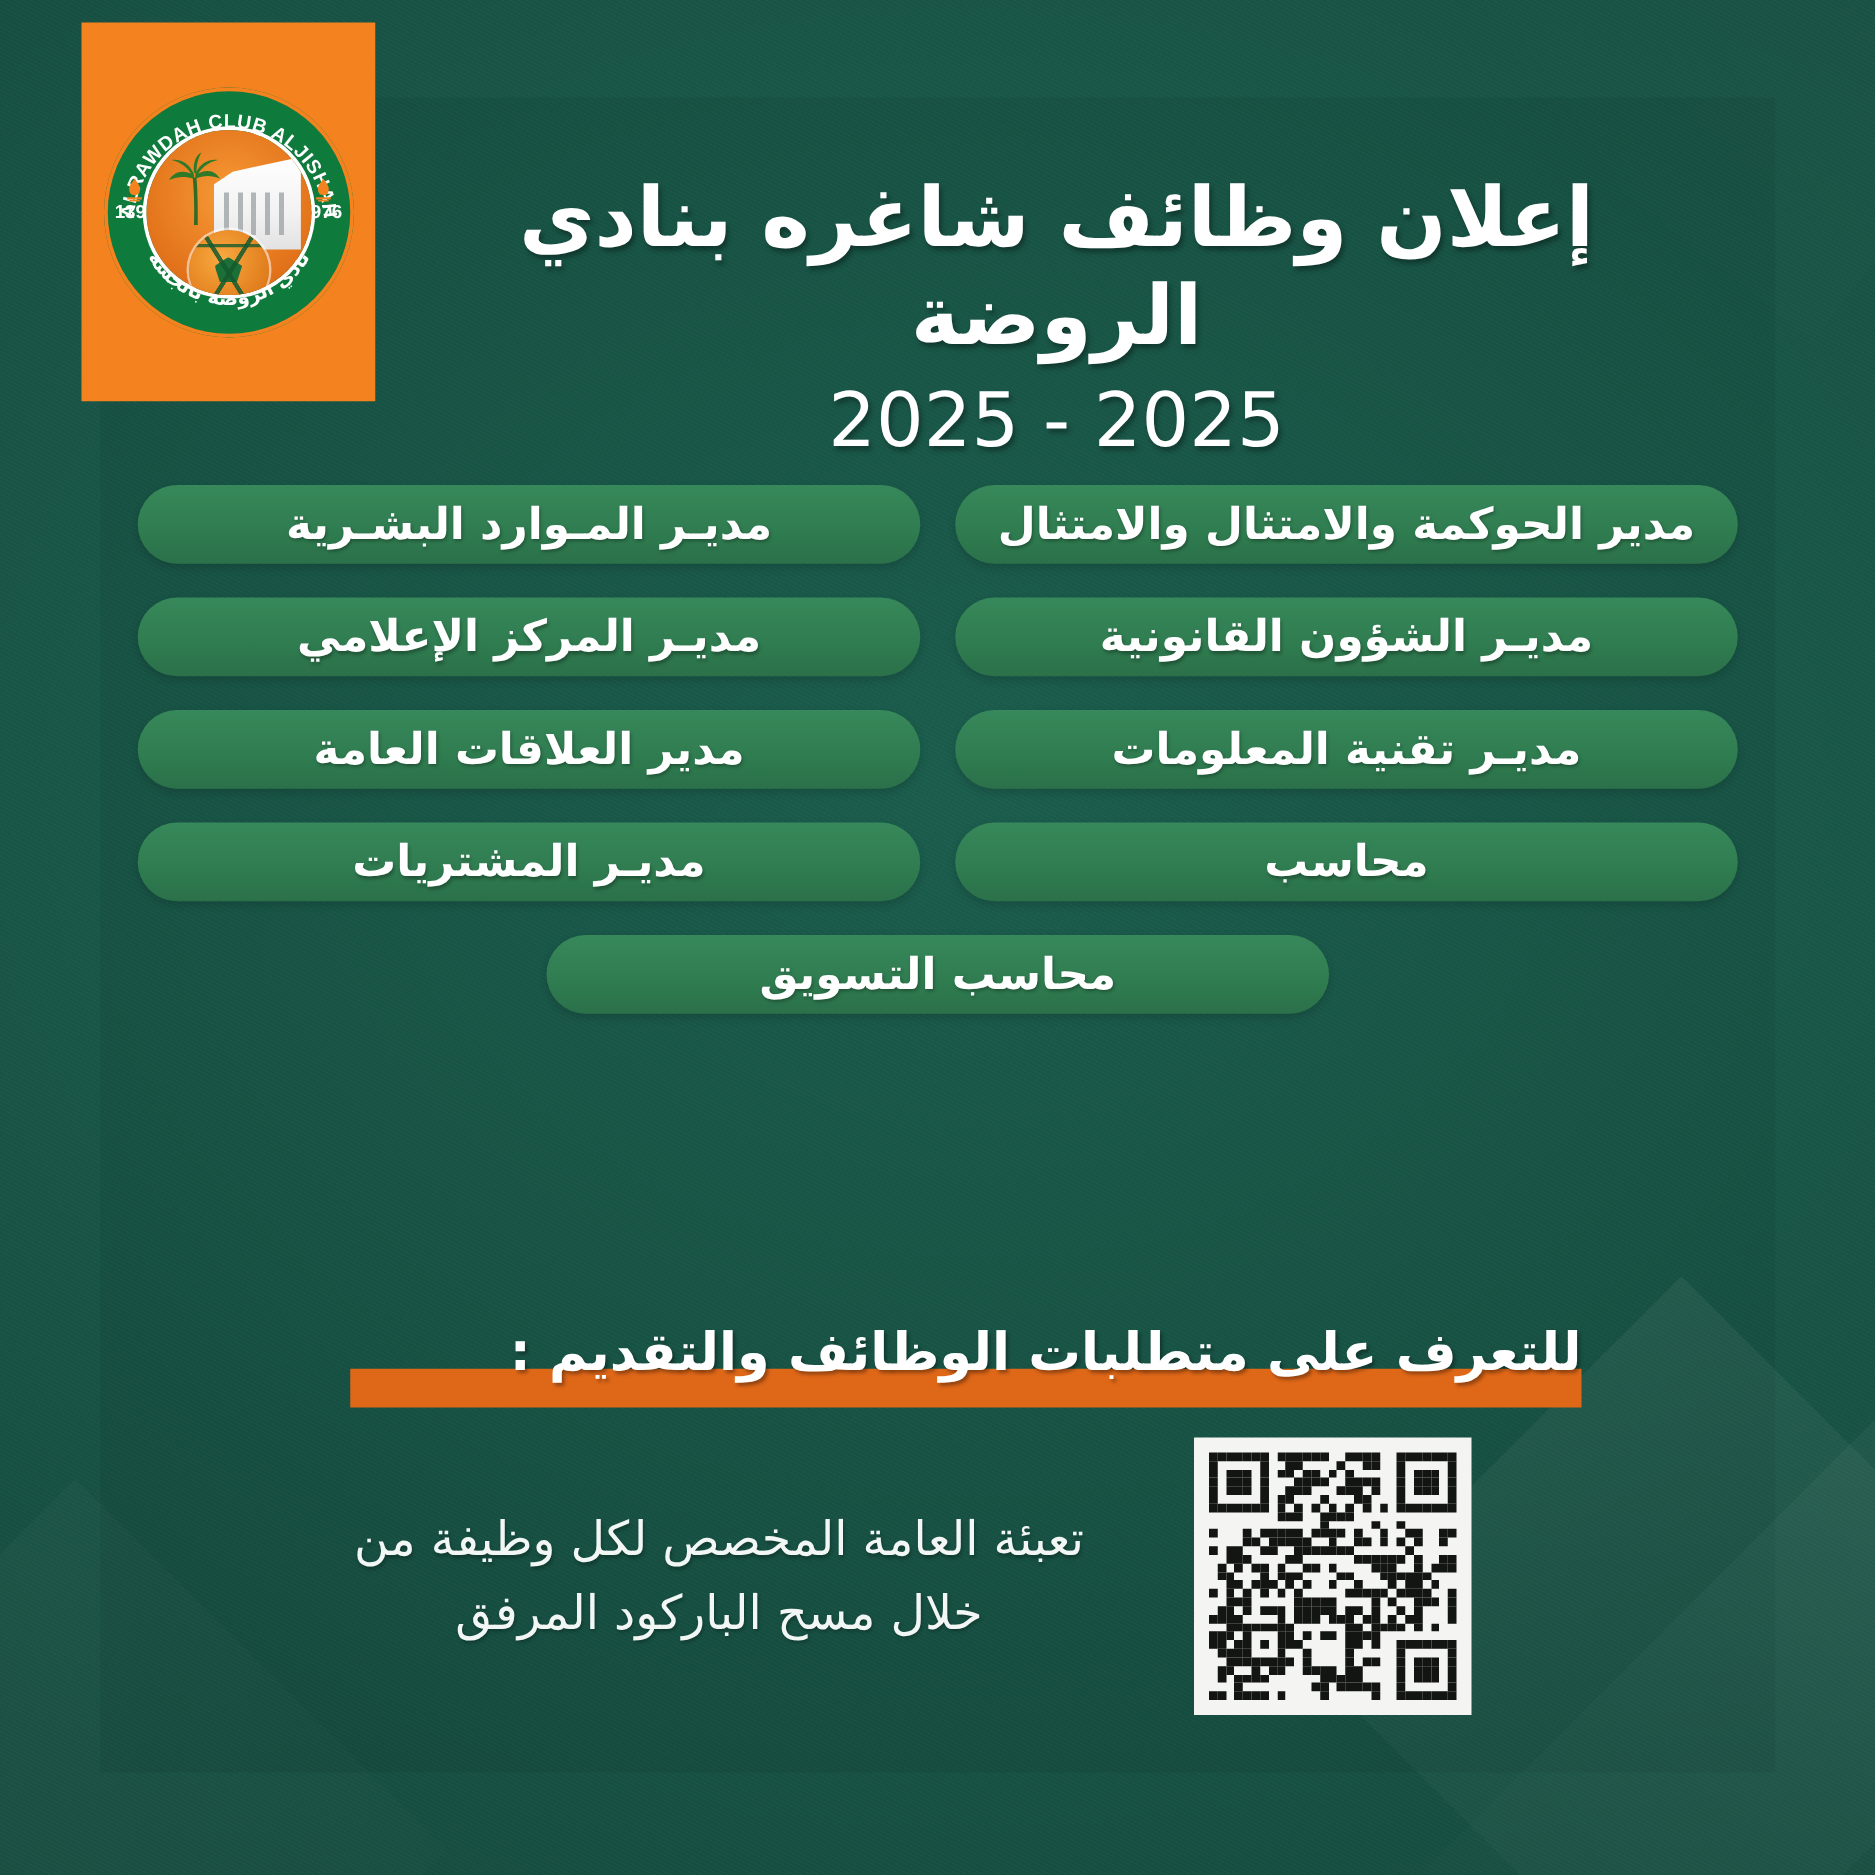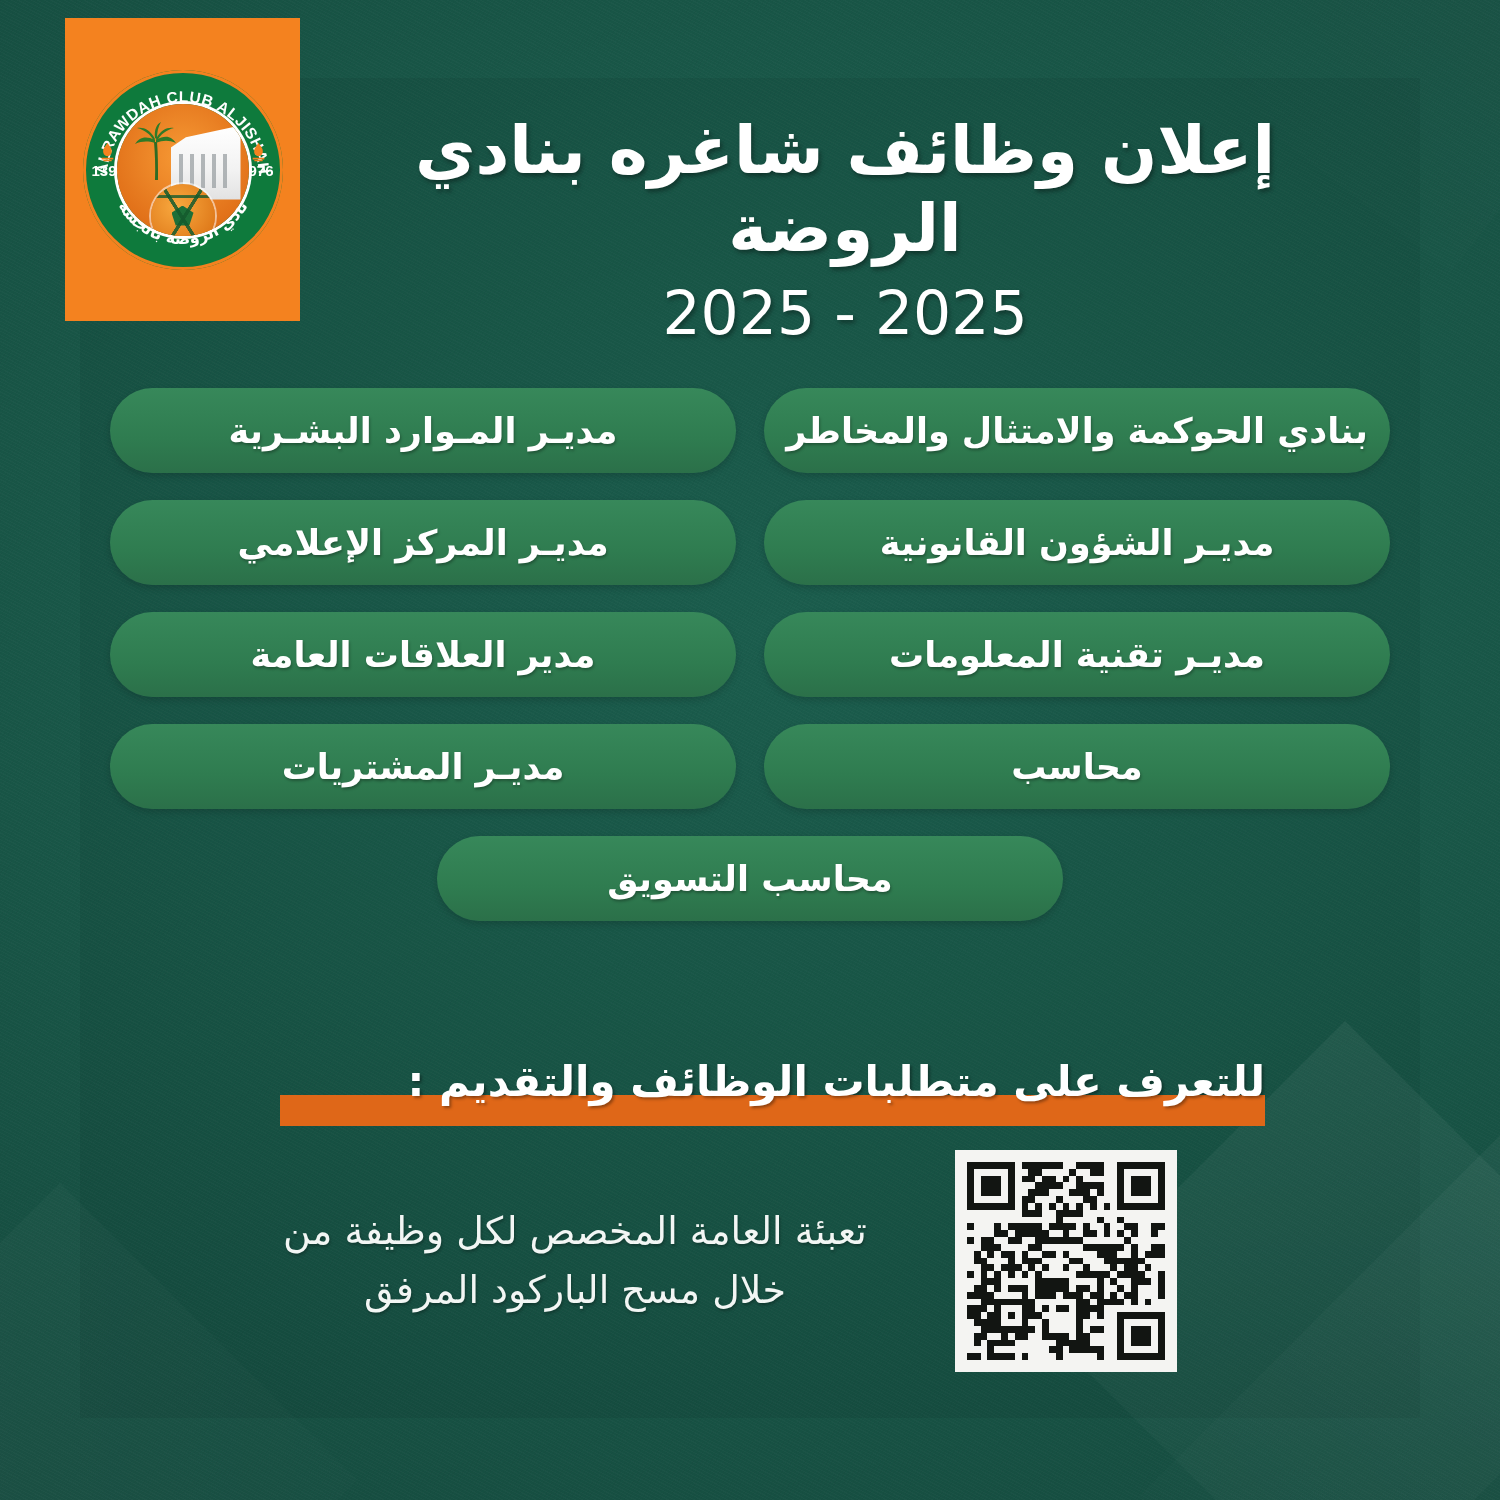--- a/index.html
+++ b/index.html
@@ -168,40 +168,41 @@
     position:absolute;
     left:330px; top:112px;
     width:1030px;
     text-align:center;
     color:#ffffff;
   }
   .headline-line1 {
     font-size:66px; font-weight:bold; line-height:1.18;
     letter-spacing:-0.5px;
     text-shadow:2px 3px 4px rgba(0,0,0,.35);
+    margin-top:24px;
   }
   .headline-line2 {
     font-size:60px; font-weight:normal; line-height:1.3;
     margin-top:6px;
     direction:ltr;
     text-shadow:2px 3px 4px rgba(0,0,0,.35);
   }
 
   
   .pill-grid {
     position:absolute;
     left:110px; top:388px;
     width:1280px;
     display:grid;
     grid-template-columns:626px 626px;
     gap:27px 28px;
     direction:rtl;
   }
   .pill {
-    height:85px;
+    height:63px;
     border-radius:44px;
     background:linear-gradient(180deg,#37885a 0%,#2f7c50 60%,#2b7049 100%);
     display:flex; align-items:center; justify-content:center;
     color:#ffffff;
     font-size:35px; font-weight:bold;
     text-align:left;
     padding:0 18px;
     box-shadow:0 3px 7px rgba(0,0,0,.16);
     text-shadow:1px 2px 3px rgba(0,0,0,.30);
     white-space:nowrap;
@@ -334,21 +335,21 @@
 
       </div>
     </div>
 
     <div class="headline">
       <div class="headline-line1">إعلان وظائف شاغره بنادي الروضة</div>
       <div class="headline-line2">2025 - 2025</div>
     </div>
 
     <div class="pill-grid">
-      <div class="pill">بنادي الحوكمة والامتثال والمخاطر</div>
+      <div class="pill">مدير الحوكمة والامتثال والامتثال</div>
       <div class="pill">مديـر المـوارد البشـرية</div>
       <div class="pill">مديـر الشؤون القانونية</div>
       <div class="pill">مديـر المركز الإعلامي</div>
       <div class="pill">مديـر تقنية المعلومات</div>
       <div class="pill">مدير العلاقات العامة</div>
       <div class="pill">محاسب</div>
       <div class="pill">مديـر المشتريات</div>
       <div class="pill wide-center">محاسب التسويق</div>
     </div>
 

